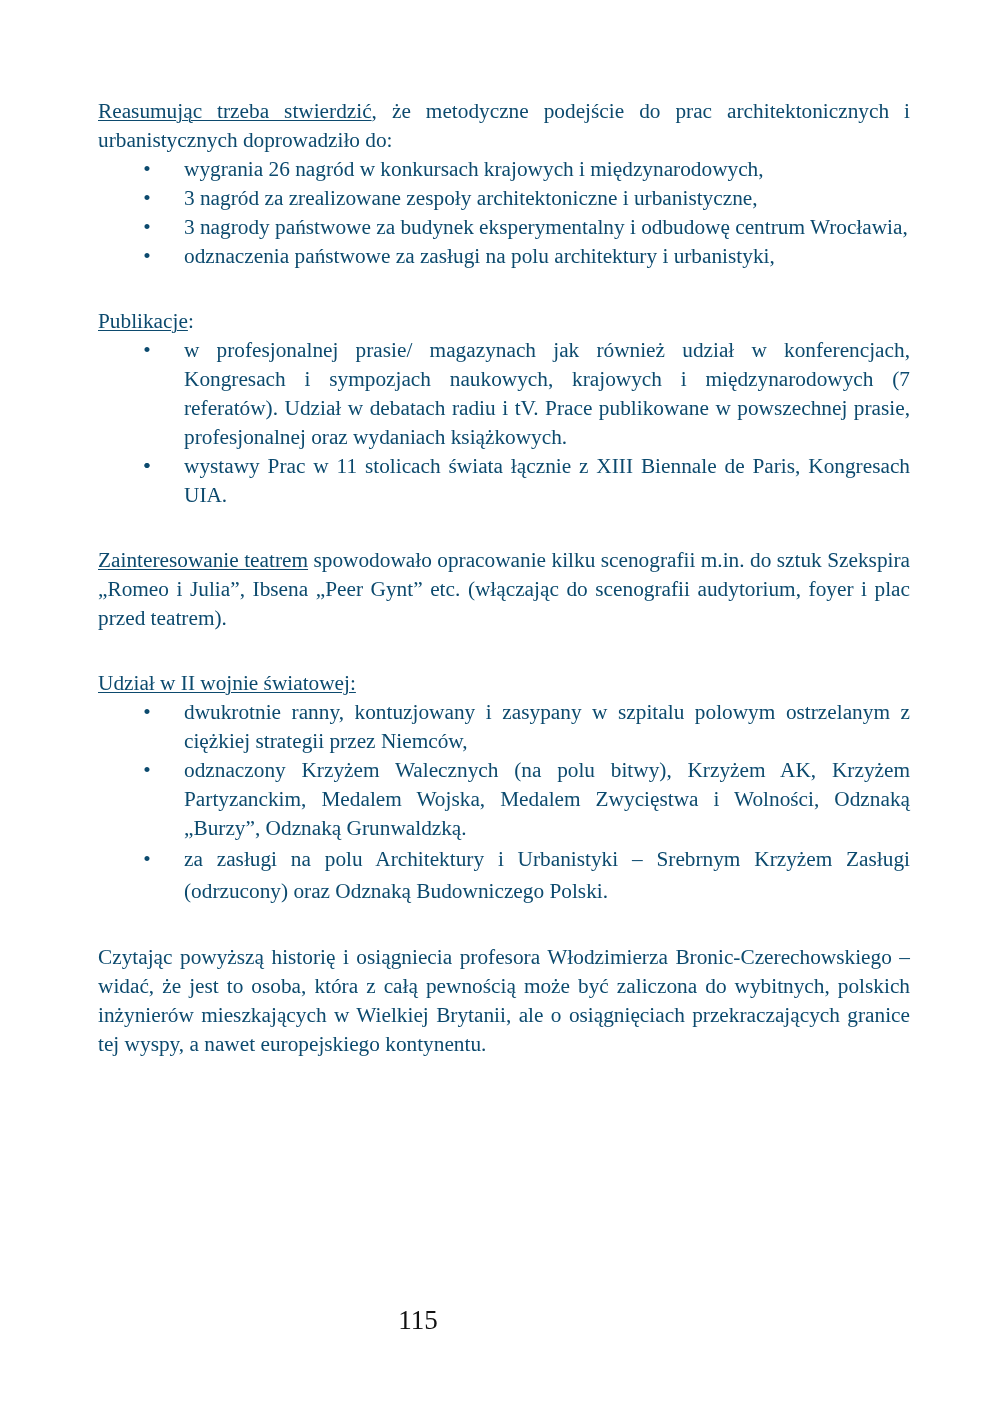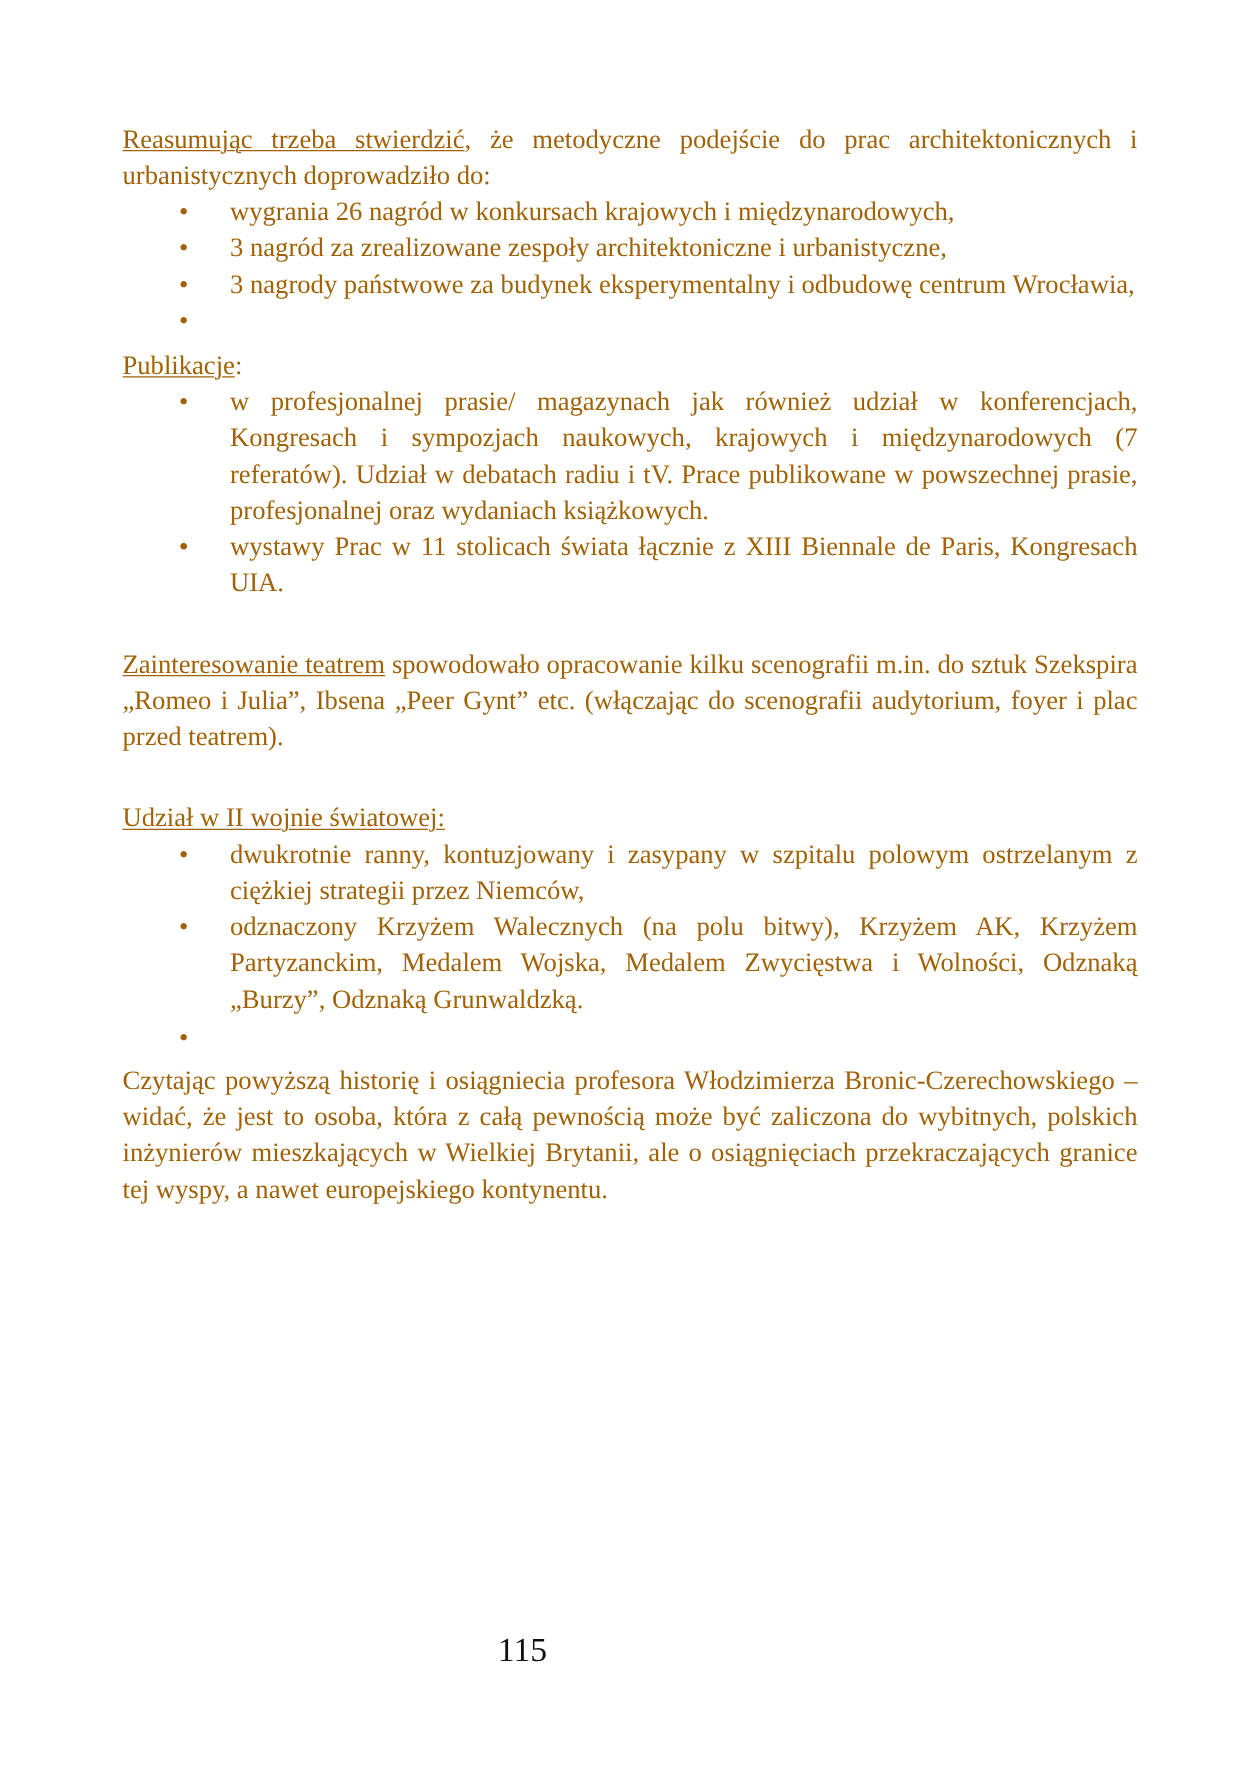--- a/index.html
+++ b/index.html
@@ -1,20 +1,20 @@
 <!DOCTYPE html>
 <html><head>
   <meta charset="utf-8">
   <style>
     html, body { margin: 0; padding: 0; background: #ffffff; }
     body { width: 1000px; height: 1419px; position: relative; overflow: hidden; }
     .page {
       position: absolute; left: 98px; top: 97px; width: 812px;
       font-family: "Liberation Serif", "DejaVu Serif", serif;
-      font-size: 21.3px; line-height: 29px; color: #a16207;
+      font-size: 21.3px; line-height: 29px; color: #0c4a6e;
     }
     p { margin: 0; text-align: justify; }
     .u { text-decoration: underline; text-underline-offset: 2px; text-decoration-thickness: 1px; }
     ul { list-style: none; margin: 0; padding: 0; }
     li { position: relative; padding-left: 86px; text-align: justify; }
     li .bullet { position: absolute; left: 42px; top: 0; width: 14px; text-align: center; }
     .gap-lg { height: 36px; }
     .tall-line { line-height: 32px; }
     .page-number {
       position: absolute; top: 1305px; left: 0; width: 836px; text-align: center;
@@ -24,21 +24,21 @@
 </head>
 <body>
 
 <div class="page">
 
   <p><span class="u">Reasumując trzeba stwierdzić</span><span>, że metodyczne podejście do prac architektonicznych i urbanistycznych doprowadziło do:</span></p>
   <ul>
     <li><span class="bullet">•</span><span>wygrania 26 nagród w konkursach krajowych i międzynarodowych,</span></li>
     <li><span class="bullet">•</span><span>3 nagród za zrealizowane zespoły architektoniczne i urbanistyczne,</span></li>
     <li><span class="bullet">•</span><span>3 nagrody państwowe za budynek eksperymentalny i odbudowę centrum Wrocławia,</span></li>
-    <li><span class="bullet">•</span></li>
+    <li><span class="bullet">•</span><span>odznaczenia państwowe za zasługi na polu architektury i urbanistyki,</span></li>
   </ul>
 
   <div class="gap-lg"></div>
 
   <p><span class="u">Publikacje</span><span>:</span></p>
   <ul>
     <li><span class="bullet">•</span><span>w profesjonalnej prasie/ magazynach jak również udział w konferencjach, Kongresach i sympozjach naukowych, krajowych i międzynarodowych (7 referatów). Udział w debatach radiu i tV. Prace publikowane w powszechnej prasie, profesjonalnej oraz wydaniach książkowych.</span></li>
     <li><span class="bullet">•</span></li>
     <li><span class="bullet">•</span><span>wystawy Prac w 11 stolicach świata łącznie z XIII Biennale de Paris, Kongresach UIA.</span></li>
   </ul>
@@ -46,21 +46,21 @@
   <div class="gap-lg"></div>
 
   <p><span class="u">Zainteresowanie teatrem</span><span> spowodowało opracowanie kilku scenografii m.in. do sztuk Szekspira „Romeo i Julia”, Ibsena „Peer Gynt” etc. (włączając do scenografii audytorium, foyer i plac przed teatrem).</span></p>
 
   <div class="gap-lg"></div>
 
   <p><span class="u">Udział w II wojnie światowej:</span></p>
   <ul>
     <li><span class="bullet">•</span><span>dwukrotnie ranny, kontuzjowany i zasypany w szpitalu polowym ostrzelanym z ciężkiej strategii przez Niemców,</span></li>
     <li><span class="bullet">•</span><span>odznaczony Krzyżem Walecznych (na polu bitwy), Krzyżem AK, Krzyżem Partyzanckim, Medalem Wojska, Medalem Zwycięstwa i Wolności, Odznaką „Burzy”, Odznaką Grunwaldzką.</span></li>
-    <li class="tall-line"><span class="bullet">•</span></li>
+    <li class="tall-line"><span class="bullet">•</span><span>za zasługi na polu Architektury i Urbanistyki – Srebrnym Krzyżem Zasługi (odrzucony) oraz Odznaką Budowniczego Polski.</span></li>
   </ul>
 
   <div class="gap-lg"></div>
 
   <p>Czytając powyższą  historię i osiągniecia profesora Włodzimierza Bronic-Czerechowskiego – widać, że jest to osoba, która z całą pewnością może być zaliczona do wybitnych, polskich inżynierów mieszkających w Wielkiej Brytanii, ale o osiągnięciach przekraczających granice tej wyspy, a nawet europejskiego kontynentu.</p>
 </div>
 
 <div class="page-number">115</div>
 
 </body></html>

